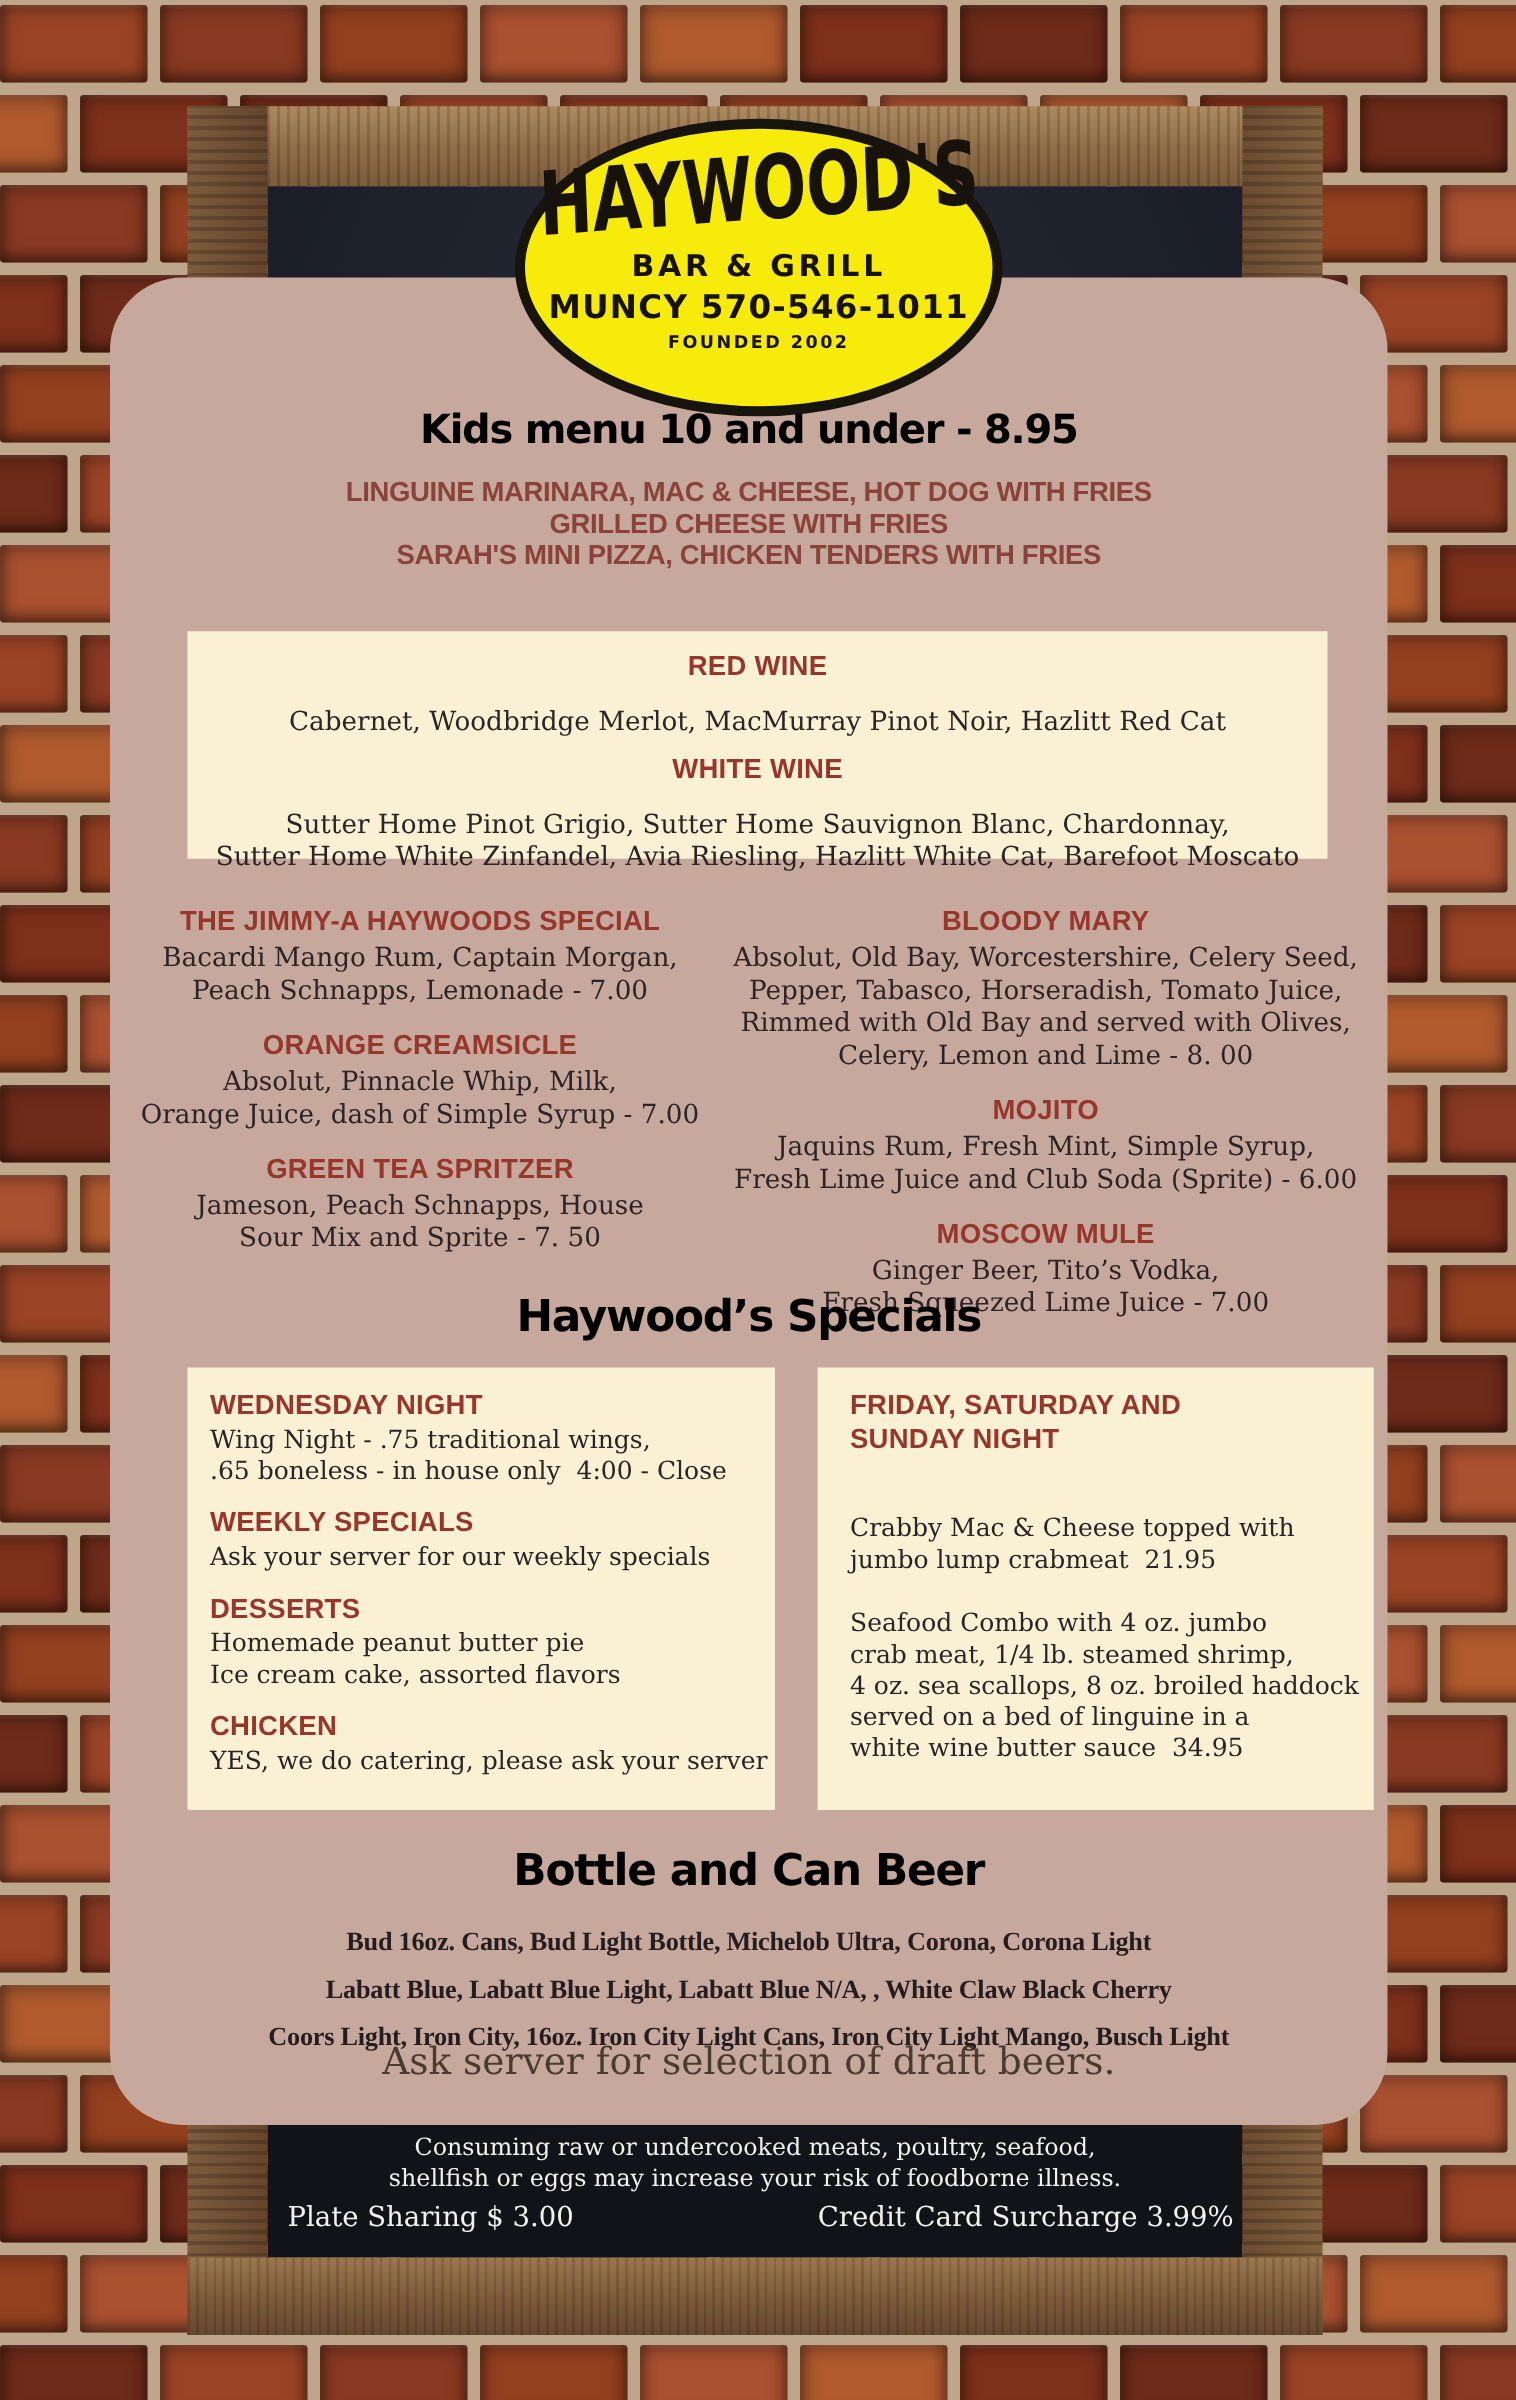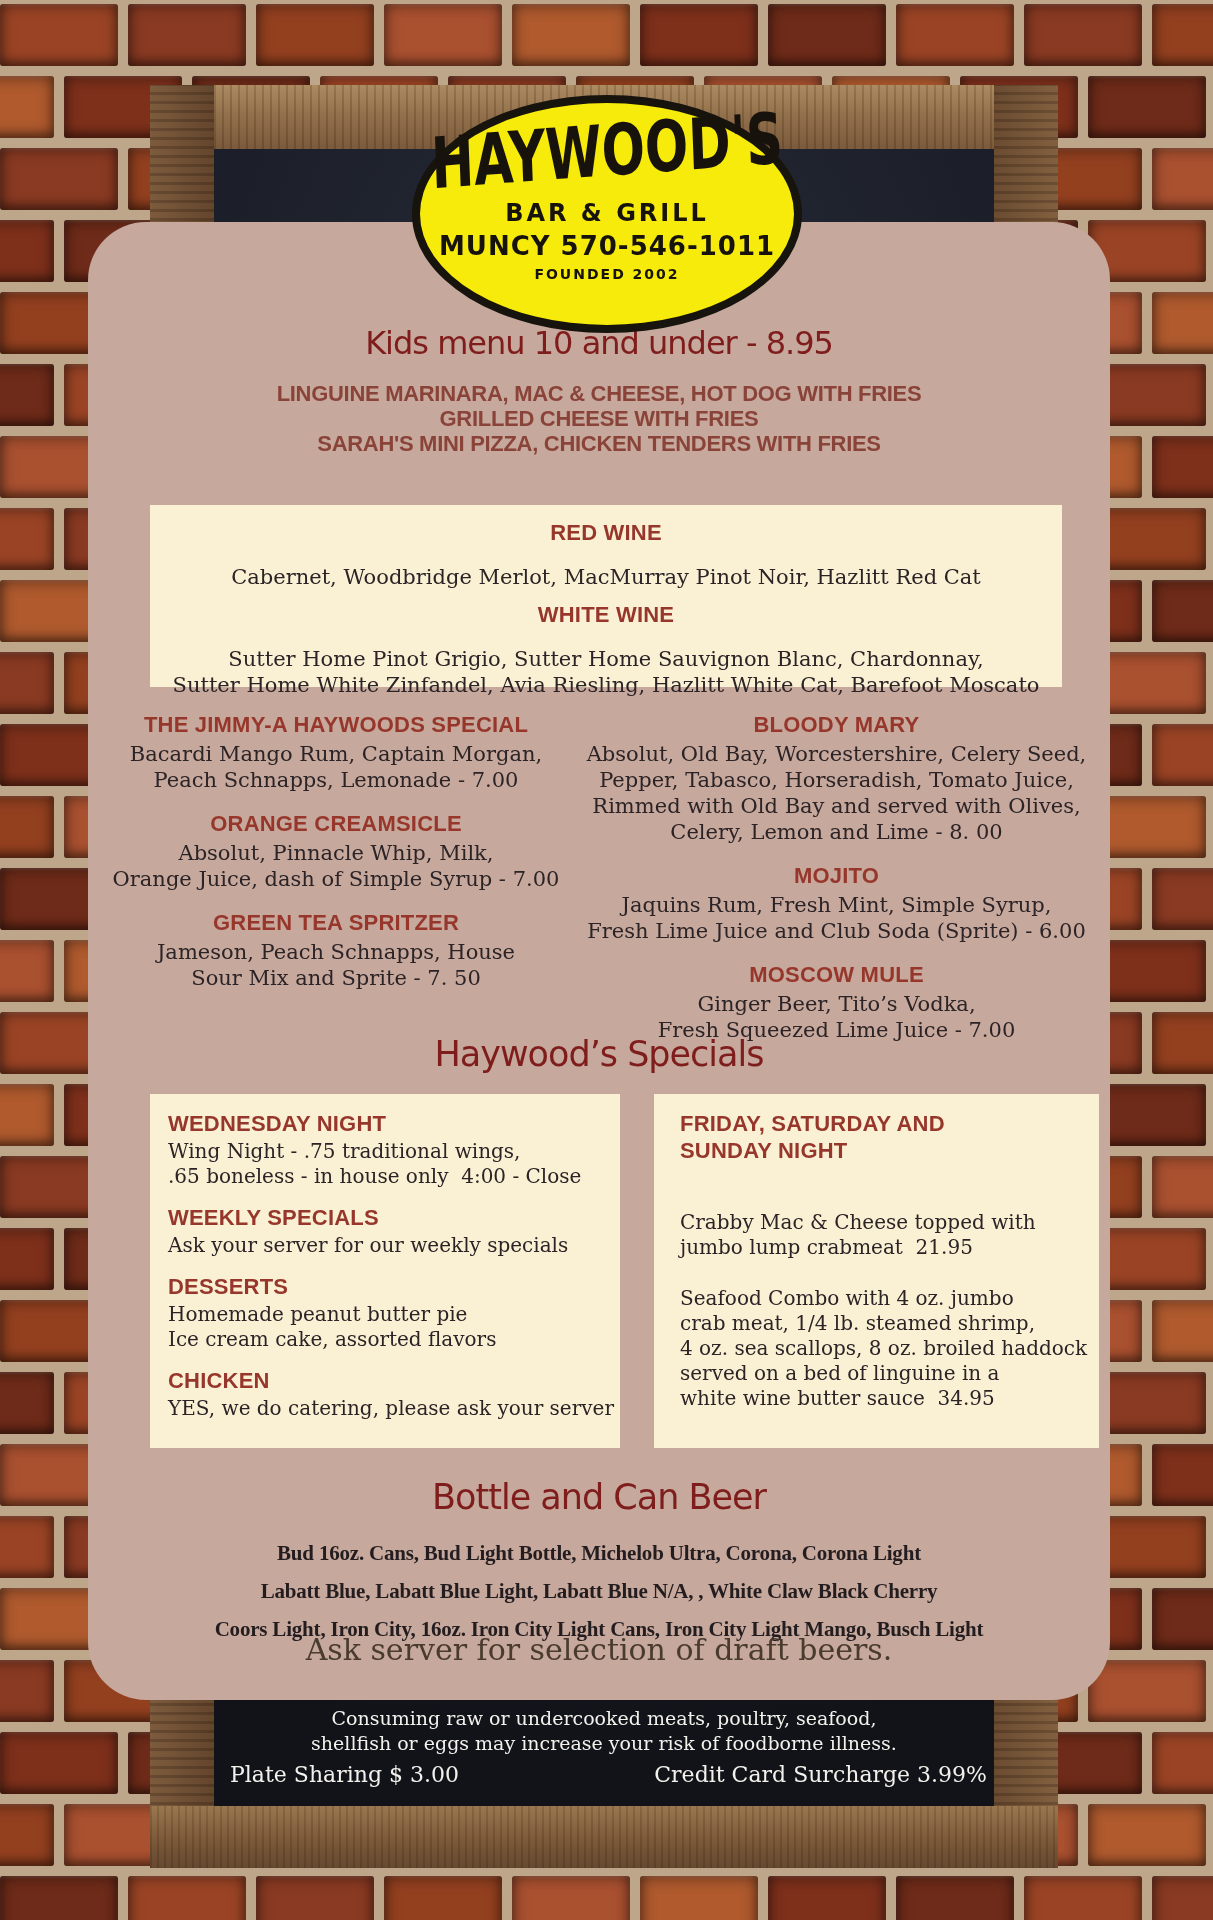--- a/index.html
+++ b/index.html
@@ -45,21 +45,21 @@
         background:#f7eb0b;border:8px solid #17130d;border-radius:50%;
         display:flex;flex-direction:column;align-items:center;box-sizing:border-box;
         color:#17130c;font-family:"DejaVu Sans",sans-serif;font-weight:700;text-align:center;}
   .logo-name{font-size:58px;letter-spacing:0px;margin-top:14px;
              transform:scale(.88,1.22) rotate(-3deg);white-space:nowrap;}
   .logo-tagline{font-size:24px;letter-spacing:3px;margin-top:14px;white-space:nowrap;}
   .logo-cityphone{font-size:26px;letter-spacing:1px;margin-top:4px;white-space:nowrap;}
   .logo-founded{font-size:14px;letter-spacing:2px;margin-top:5px;white-space:nowrap;}
 
   
-  .script-h{font-family:"DejaVu Sans",sans-serif;font-weight:400;color:#7f1d1d;letter-spacing:-1px;}
+  .script-h{font-family:"DejaVu Sans",sans-serif;font-weight:700;color:#000000;letter-spacing:-1px;}
   .rub{font-family:"Liberation Sans",sans-serif;font-weight:700;color:#97372c;
        font-size:22px;letter-spacing:.2px;}
   .body-t{font-family:"DejaVu Serif",serif;color:#2b2326;font-size:21px;line-height:26px;
           white-space:pre-line;}
   .abs{position:absolute;}
   .ctr{left:0;width:100%;text-align:center;}
 
   
   .kids{top:102px;}
   .kids .script-h{font-size:32px;}
@@ -68,21 +68,21 @@
   .kids-items{margin-top:19px;}
 
   
   .wine-box{left:62px;top:283px;width:912px;height:182px;background:#faf1d4;
             text-align:center;box-sizing:border-box;padding-top:15px;}
   .wine-box .body-t{margin-top:18px;}
   .wine-white{margin-top:12px;}
 
   
   .col{position:absolute;text-align:center;}
-  .cocktails{top:478px;left:0;width:100%;height:550px;}
+  .cocktails{top:490px;left:0;width:100%;height:550px;}
   .col-left{left:18px;width:460px;}
   .col-right{left:495px;width:507px;}
   .entry-h{margin:18px 0 3px 0;}
   .entry-h.first{margin-top:12px;}
 
   
   .specials-h{top:812px;}
   .specials-h .script-h, .beer-h .script-h{font-size:35px;}
   .box{background:#faf1d4;box-sizing:border-box;text-align:left;}
   .box-left{left:62px;top:872px;width:470px;height:354px;padding:16px 15px 16px 18px;}

